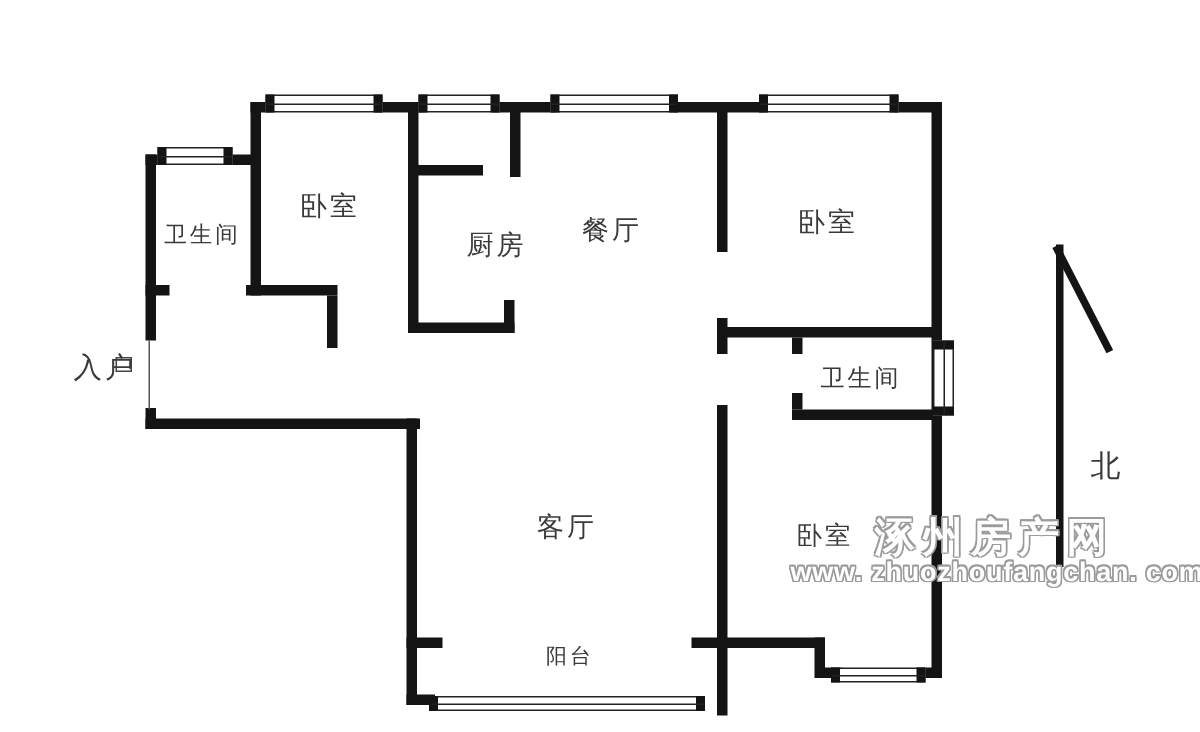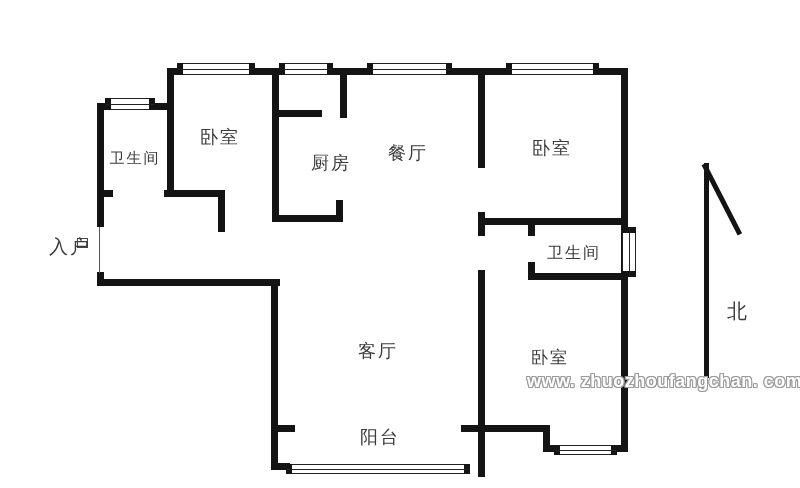--- a/index.html
+++ b/index.html
@@ -121,22 +121,23 @@
   </div>
 
   <div class="lbl" style="left:135px;top:157px;font-size:15px">卫生间</div>
   <div class="lbl" style="left:220px;top:137px;font-size:18px">卧室</div>
   <div class="lbl" style="left:331px;top:163px;font-size:18px">厨房</div>
   <div class="lbl" style="left:408px;top:153px;font-size:18px">餐厅</div>
   <div class="lbl" style="left:552px;top:148px;font-size:18px">卧室</div>
   <div class="lbl" style="left:70px;top:246px;font-size:19px">入户</div>
   <div class="lbl" style="left:574px;top:253px;font-size:16px">卫生间</div>
   <div class="lbl" style="left:378px;top:351px;font-size:18px">客厅</div>
-  <div class="lbl" style="left:380px;top:437px;font-size:18px">阳台</div>
+  <div class="lbl" style="left:380px;top:437px;font-size:14px">阳台</div>
   <div class="lbl" style="left:550px;top:357px;font-size:17px">卧室</div>
 
   <div class="north-stem" style="left:704px;top:163px;width:5px;height:215px"></div>
   <div class="north-diag" style="left:706px;top:163px;width:79px;height:5px;transform:rotate(62.8deg)"></div>
   <div class="lbl" style="left:737px;top:311px;font-size:20px;letter-spacing:0">北</div>
 
+  <div class="wm" style="left:583px;top:345px;font-size:27px;letter-spacing:5px">涿州房产网</div>
   <div class="wm" style="left:527px;top:372px;font-size:18px;letter-spacing:0.5px">www. zhuozhoufangchan. com</div>
 
 </div>
 
 </body></html>

